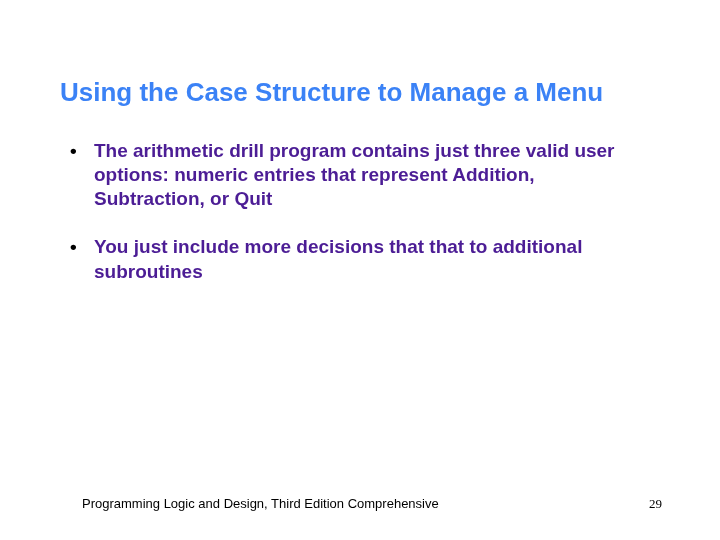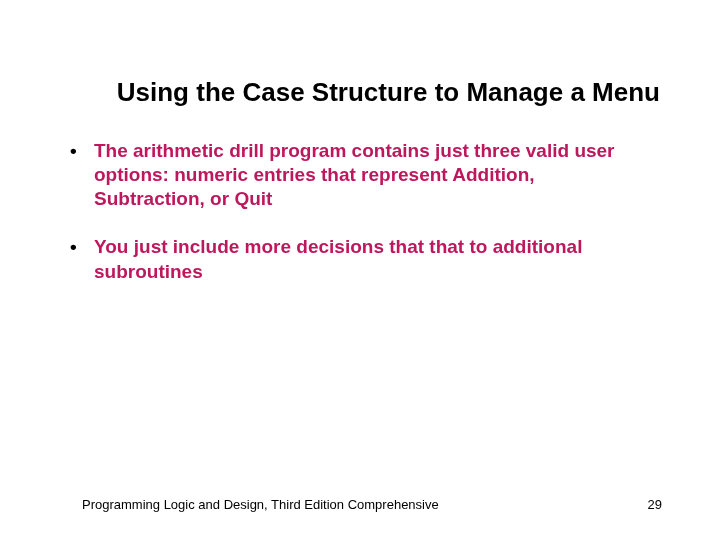--- a/index.html
+++ b/index.html
@@ -14,33 +14,33 @@
       font-family: Arial, Helvetica, sans-serif;
       position: relative;
       padding: 0;
     }
     .slide {
       width: 100%;
       height: 100%;
       position: relative;
     }
     .title {
-      color: #000000;
+      color: #3b82f6;
       font-size: 26px;
       font-weight: bold;
-      text-align: right;
+      text-align: left;
       padding: 76px 60px 0 60px;
       line-height: 1.25;
     }
     .bullets {
       padding: 30px 70px 0 70px;
       list-style: none;
     }
     .bullets li {
-      color: #be185d;
+      color: #4c1d95;
       font-size: 19px;
       font-weight: bold;
       line-height: 1.28;
       margin-bottom: 24px;
       position: relative;
       padding-left: 24px;
     }
     .bullets li::before {
       content: "•";
       position: absolute;
@@ -57,20 +57,21 @@
       padding: 0 70px;
       display: flex;
       justify-content: space-between;
       align-items: baseline;
       color: #000000;
       font-size: 13px;
       font-weight: normal;
     }
     .footer-right {
       font-size: 13px;
+      font-family: Liberation Serif, serif;
     }
   </style>
 </head>
 <body>
 
 <div class="slide">
   <h1 class="title">Using the Case Structure to Manage a Menu</h1>
   <ul class="bullets">
     <li>The arithmetic drill program contains just three valid user options: numeric entries that represent Addition, Subtraction, or Quit</li>
     <li>You just include more decisions that that to additional subroutines</li>

